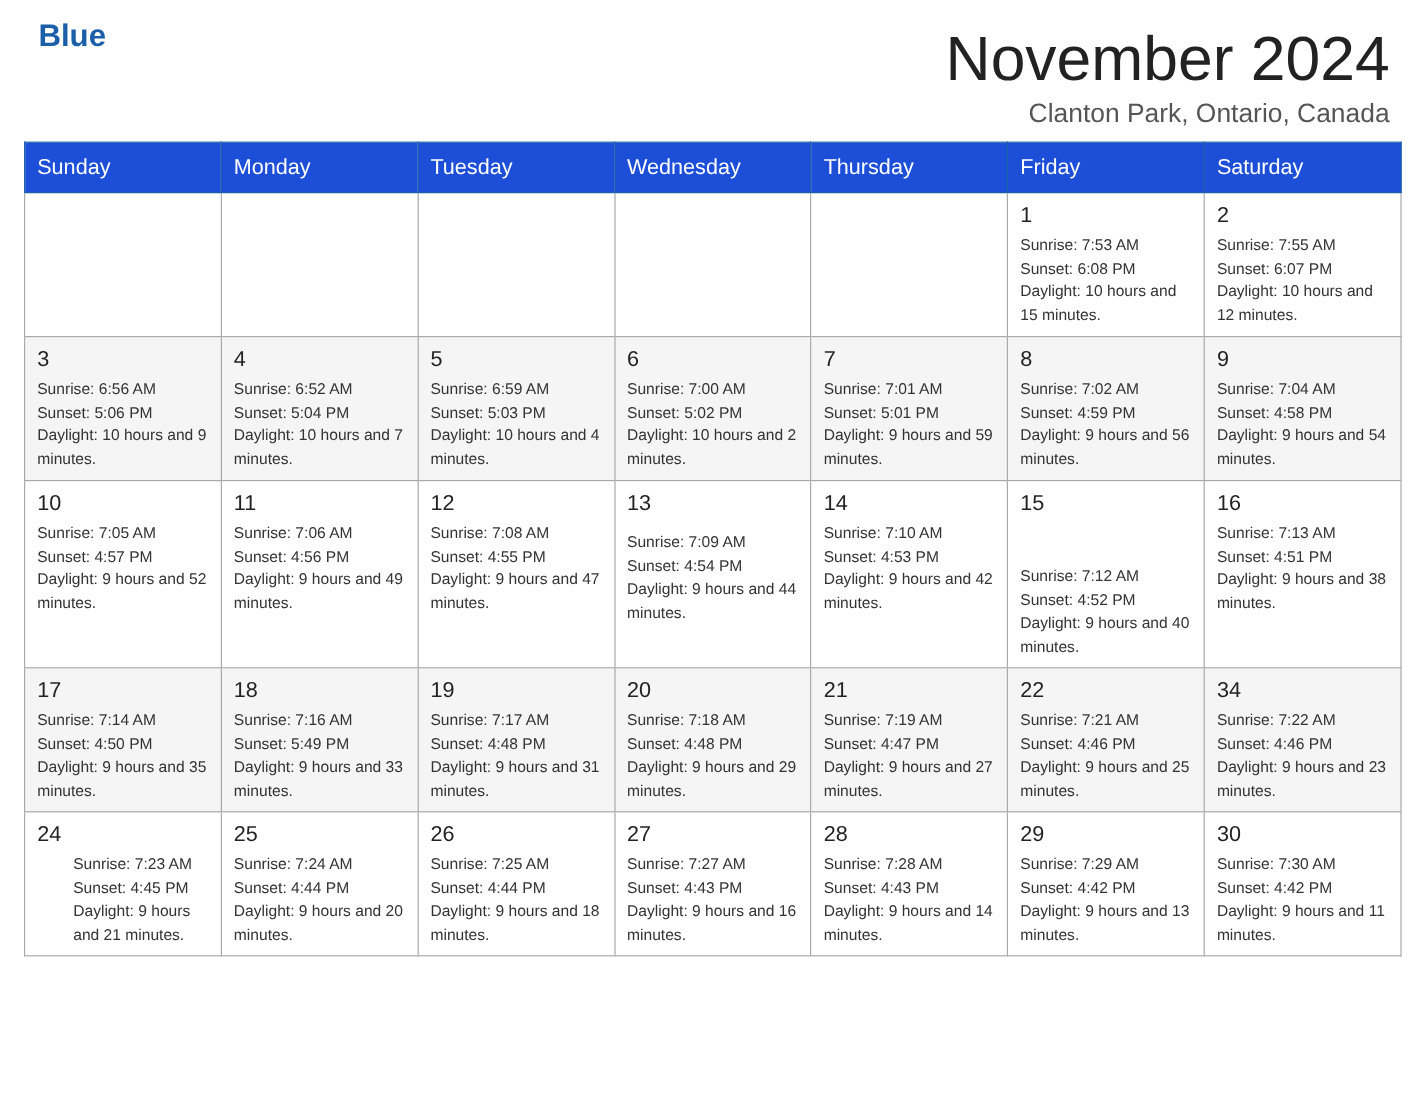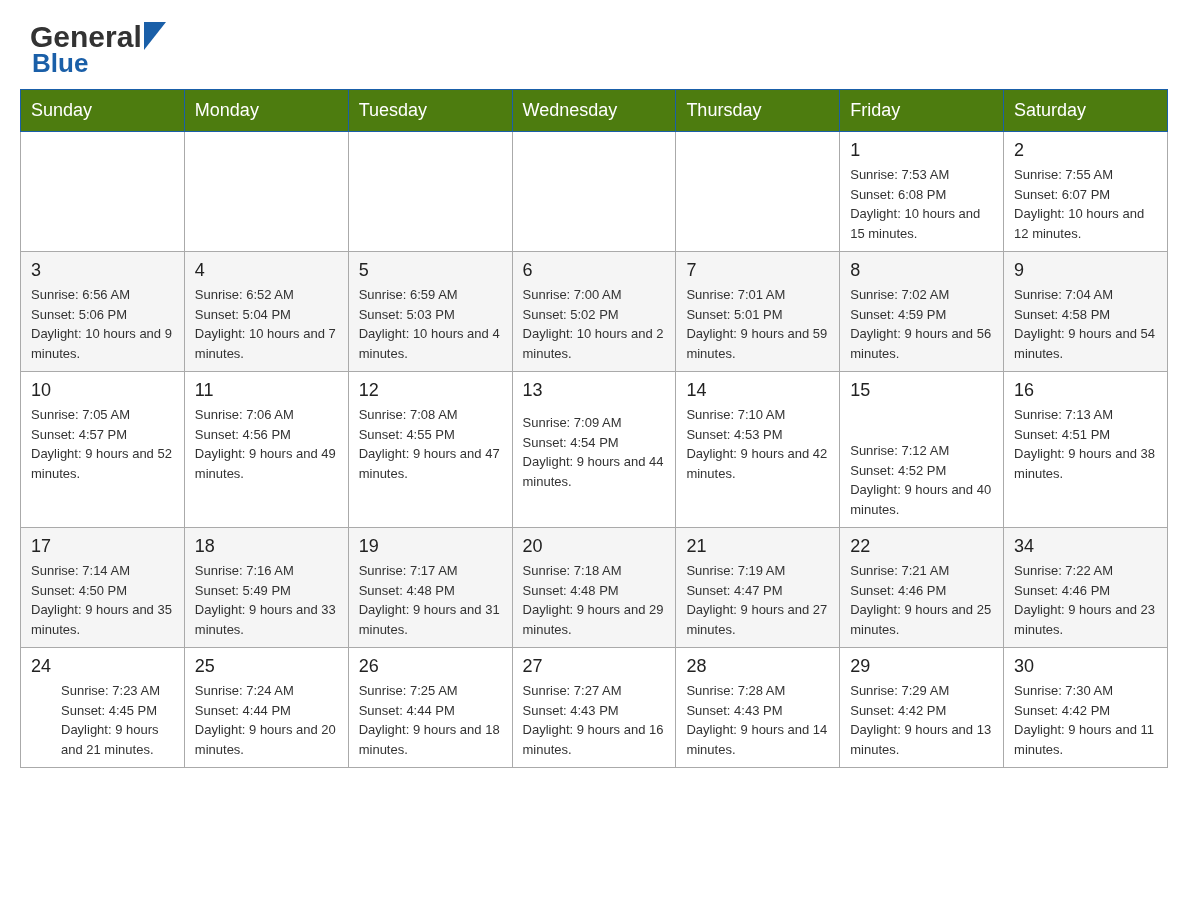--- a/index.html
+++ b/index.html
@@ -35,21 +35,21 @@
       margin-top: 2px;
     }
     .calendar-wrapper {
       padding: 0 20px 20px 20px;
     }
     table {
       width: 100%;
       border-collapse: collapse;
     }
     thead th {
-      background-color: #4d7c0f;
+      background-color: #1d4ed8;
       color: #fff;
       font-size: 18px;
       font-weight: normal;
       padding: 10px 10px;
       text-align: left;
       border: 1px solid #1a5fa8;
     }
     tbody td {
       vertical-align: top;
       border: 1px solid #aaa;
@@ -81,27 +81,25 @@
     .logo-container {
       display: flex;
       align-items: center;
     }
   </style>
 </head>
 <body>
 
 <div class="header">
   <div class="logo">
-    <div class="logo-container">
-      <span style="font-size:30px;font-weight:bold;color:#333;font-family:Arial,sans-serif;">General</span>
-      <svg width="22" height="28" viewBox="0 0 22 28" style="margin-left:2px;margin-bottom:2px;">
-        <polygon points="0,0 22,0 0,28" fill="#1a5fa8"></polygon>
-      </svg>
-    </div>
     <div style="color:#1a5fa8;font-size:26px;font-weight:bold;margin-top:-6px;padding-left:2px;font-family:Arial,sans-serif;">Blue</div>
+  </div>
+  <div class="title-block">
+    <div class="month-title">November 2024</div>
+    <div class="location">Clanton Park, Ontario, Canada</div>
   </div>
 </div>
 
 <div class="calendar-wrapper">
   <table>
     <thead>
       <tr>
         <th>Sunday</th>
         <th>Monday</th>
         <th>Tuesday</th>

